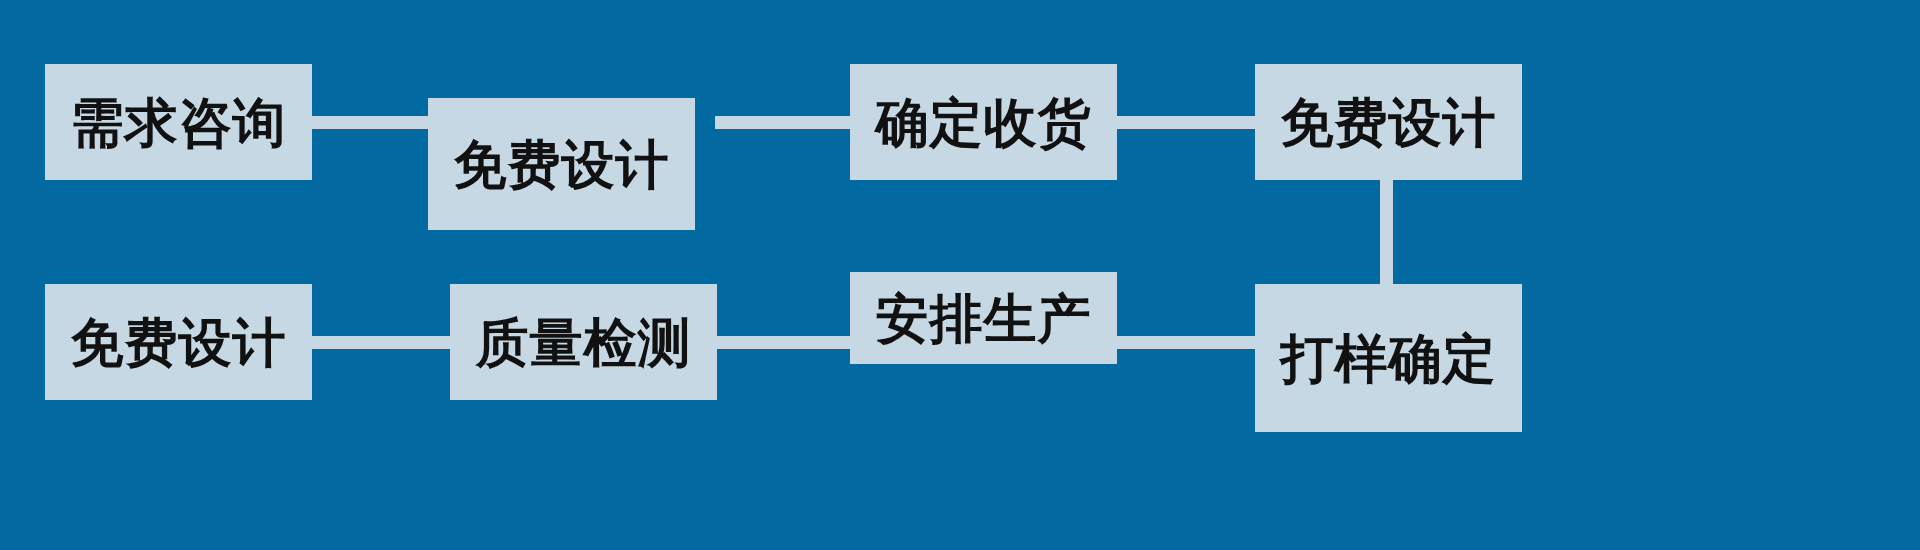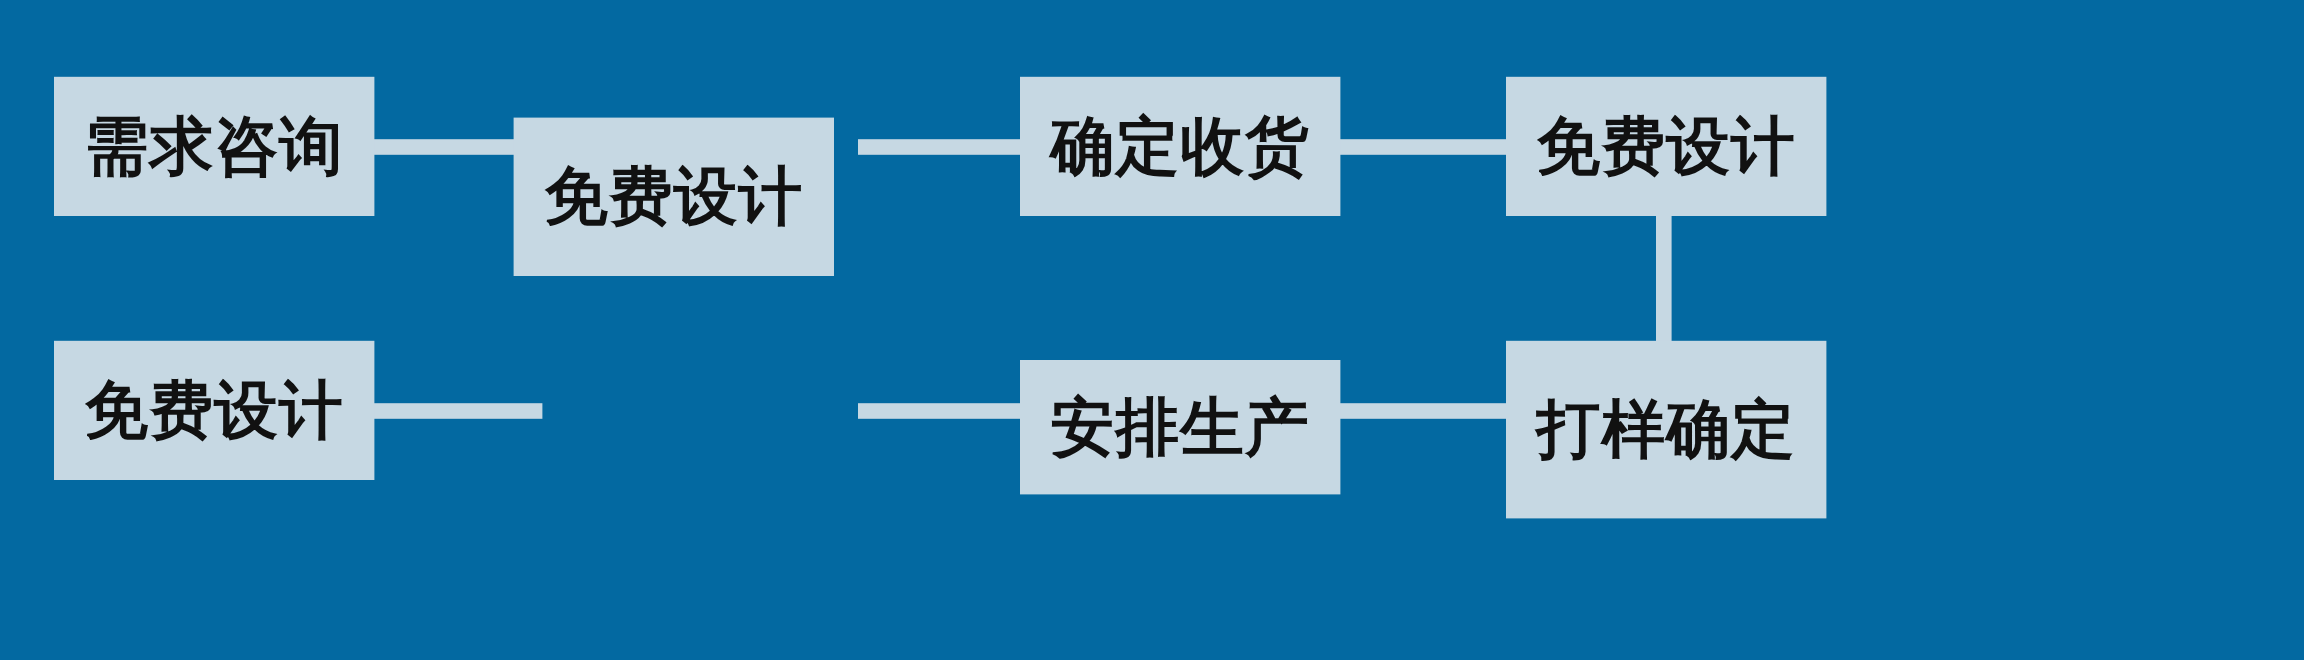--- a/index.html
+++ b/index.html
@@ -77,22 +77,25 @@
   </div>
 
   <div class="node" style="left:1255px; top:64px; width:267px; height:116px;">
     <span class="node-label">免费设计</span>
   </div>
 
   <div class="node" style="left:45px; top:284px; width:267px; height:116px;">
     <span class="node-label">免费设计</span>
   </div>
 
+  <div class="node" style="left:450px; top:284px; width:267px; height:116px;">
+    <span class="node-label">质量检测</span>
+  </div>
 
-  <div class="node" style="left:850px; top:300px; width:267px; height:112px;">
+  <div class="node" style="left:850px; top:272px; width:267px; height:92px;">
     <span class="node-label">安排生产</span>
   </div>
 
   <div class="node" style="left:1255px; top:284px; width:267px; height:148px;">
     <span class="node-label">打样确定</span>
   </div>
 
 </div>
 
 </body></html>

